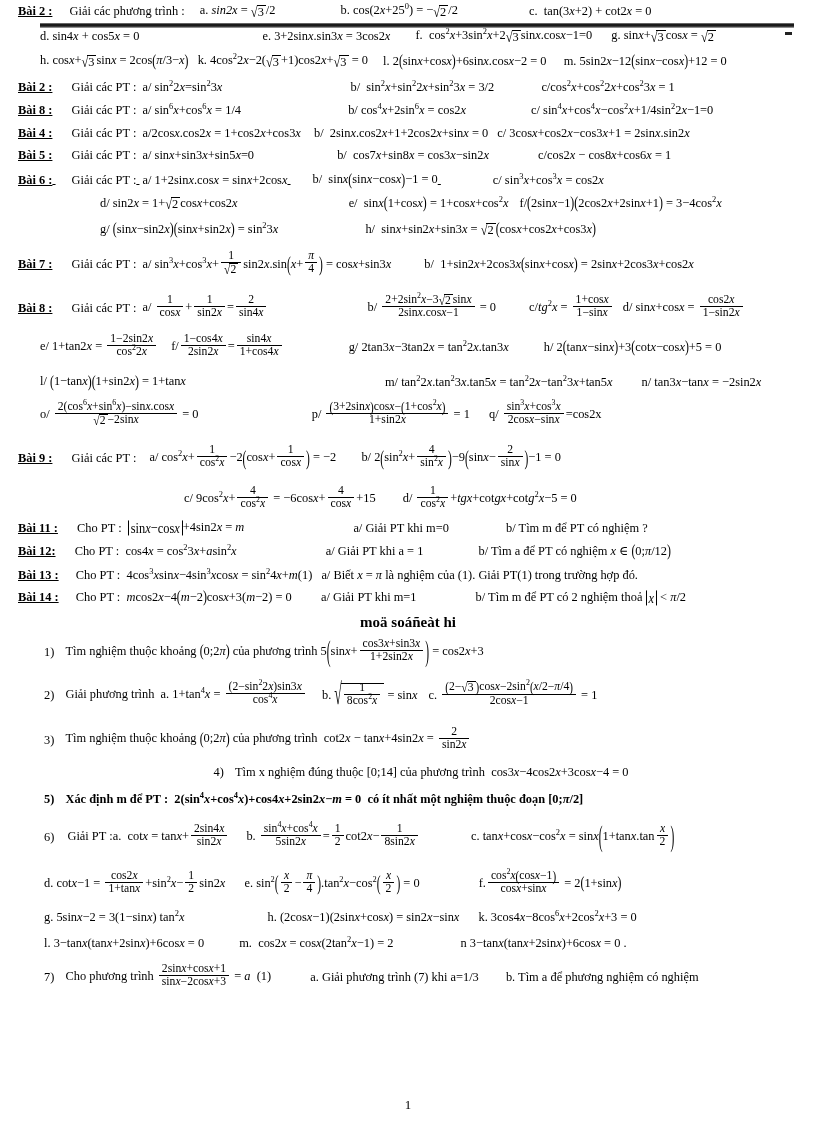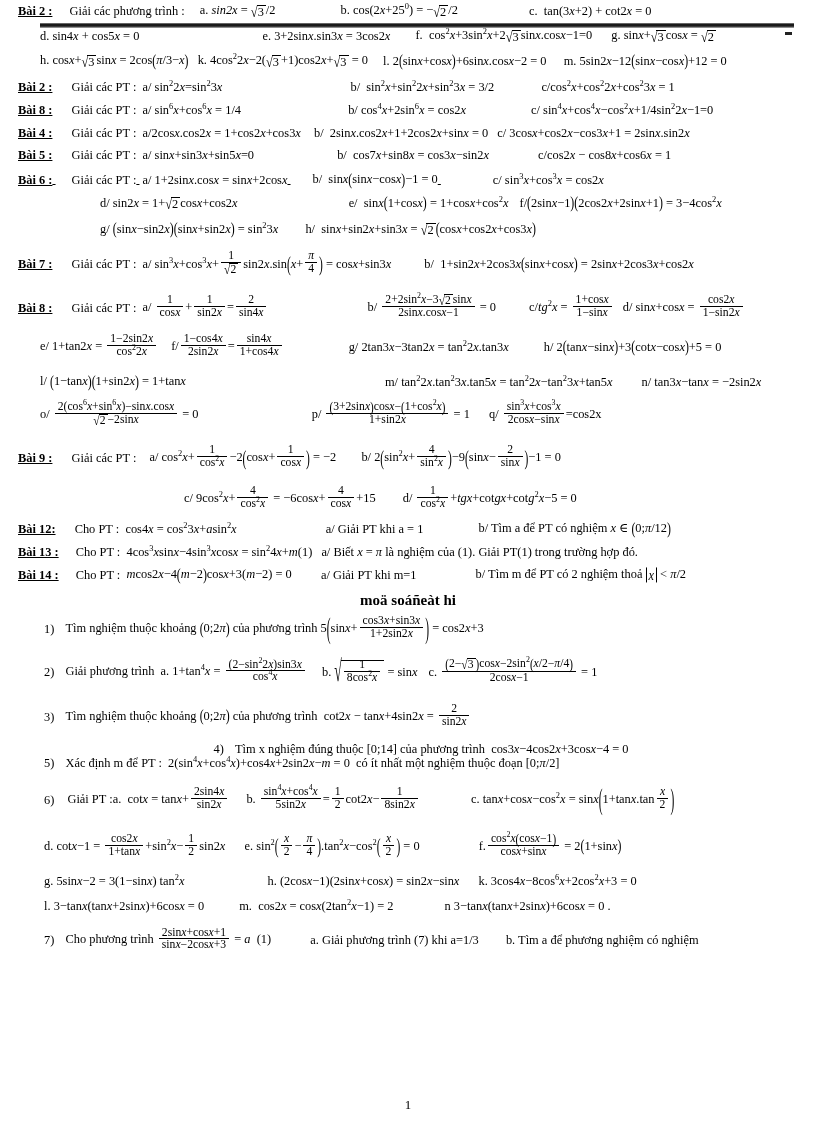--- a/index.html
+++ b/index.html
@@ -210,21 +210,21 @@
   </div>
 
   <div class="row" style="margin-top:10px;">
     <span class="cell" style="margin-left:82px;">d/&nbsp;sin2<i class="v">x</i> = 1+<span class="sqrt"><span class="rad">√</span><span class="arg">2</span></span>cos<i class="v">x</i>+cos2<i class="v">x</i></span>
     <span class="cell" style="margin-left:108px;">e/&nbsp;&nbsp;sin<i class="v">x</i><span class="bp2">(</span>1+cos<i class="v">x</i><span class="bp2">)</span> = 1+cos<i class="v">x</i>+cos<sup>2</sup><i class="v">x</i></span>
     <span class="cell" style="margin-left:8px;">f/<span class="bp2">(</span>2sin<i class="v">x</i>−1<span class="bp2">)(</span>2cos2<i class="v">x</i>+2sin<i class="v">x</i>+1<span class="bp2">)</span> = 3−4cos<sup>2</sup><i class="v">x</i></span>
   </div>
 
   <div class="row" style="margin-top:12px;">
     <span class="cell" style="margin-left:82px;">g/&nbsp;<span class="bp2">(</span>sin<i class="v">x</i>−sin2<i class="v">x</i><span class="bp2">)(</span>sin<i class="v">x</i>+sin2<i class="v">x</i><span class="bp2">)</span> = sin<sup>2</sup>3<i class="v">x</i></span>
-    <span class="cell" style="margin-left:24px;">h/&nbsp;&nbsp;sin<i class="v">x</i>+sin2<i class="v">x</i>+sin3<i class="v">x</i> = <span class="sqrt"><span class="rad">√</span><span class="arg">2</span></span><span class="bp2">(</span>cos<i class="v">x</i>+cos2<i class="v">x</i>+cos3<i class="v">x</i><span class="bp2">)</span></span>
+    <span class="cell" style="margin-left:84px;">h/&nbsp;&nbsp;sin<i class="v">x</i>+sin2<i class="v">x</i>+sin3<i class="v">x</i> = <span class="sqrt"><span class="rad">√</span><span class="arg">2</span></span><span class="bp2">(</span>cos<i class="v">x</i>+cos2<i class="v">x</i>+cos3<i class="v">x</i><span class="bp2">)</span></span>
   </div>
 
   <div class="row" style="margin-top:15px;">
     <span class="lbl">Bài 7 :</span>
     <span class="stem" style="margin-left:16px;">Giải các PT :</span>
     <span class="cell">&nbsp;a/&nbsp;sin<sup>3</sup><i class="v">x</i>+cos<sup>3</sup><i class="v">x</i>+<span class="frac"><span class="n">1</span><span class="d"><span class="sqrt"><span class="rad">√</span><span class="arg">2</span></span></span></span>sin2<i class="v">x</i>.sin<span class="bp">(</span><i class="v">x</i>+<span class="frac"><span class="n"><i class="v">π</i></span><span class="d">4</span></span><span class="bp">)</span> = cos<i class="v">x</i>+sin3<i class="v">x</i></span>
     <span class="cell" style="margin-left:30px;">b/&nbsp;&nbsp;1+sin2<i class="v">x</i>+2cos3<i class="v">x</i><span class="bp2">(</span>sin<i class="v">x</i>+cos<i class="v">x</i><span class="bp2">)</span> = 2sin<i class="v">x</i>+2cos3<i class="v">x</i>+cos2<i class="v">x</i></span>
   </div>
 
   <div class="row" style="margin-top:18px;">
@@ -261,20 +261,27 @@
     <span class="cell" style="margin-left:10px;">a/&nbsp;cos<sup>2</sup><i class="v">x</i>+<span class="frac"><span class="n">1</span><span class="d">cos<sup>2</sup><i class="v">x</i></span></span>−2<span class="bp">(</span>cos<i class="v">x</i>+<span class="frac"><span class="n">1</span><span class="d">cos<i class="v">x</i></span></span><span class="bp">)</span> = −2</span>
     <span class="cell" style="margin-left:22px;">b/&nbsp;2<span class="bp">(</span>sin<sup>2</sup><i class="v">x</i>+<span class="frac"><span class="n">4</span><span class="d">sin<sup>2</sup><i class="v">x</i></span></span><span class="bp">)</span>−9<span class="bp">(</span>sin<i class="v">x</i>−<span class="frac"><span class="n">2</span><span class="d">sin<i class="v">x</i></span></span><span class="bp">)</span>−1 = 0</span>
   </div>
 
   <div class="row" style="margin-top:16px;">
     <span class="cell" style="margin-left:166px;">c/&nbsp;9cos<sup>2</sup><i class="v">x</i>+<span class="frac"><span class="n">4</span><span class="d">cos<sup>2</sup><i class="v">x</i></span></span> = −6cos<i class="v">x</i>+<span class="frac"><span class="n">4</span><span class="d">cos<i class="v">x</i></span></span>+15</span>
     <span class="cell" style="margin-left:24px;">d/&nbsp;<span class="frac"><span class="n">1</span><span class="d">cos<sup>2</sup><i class="v">x</i></span></span>+<i class="v">tgx</i>+cot<i class="v">gx</i>+cot<i class="v">g</i><sup>2</sup><i class="v">x</i>−5 = 0</span>
   </div>
 
 
+  <div class="row" style="margin-top:9px;">
+    <span class="lbl">Bài 11 :</span>
+    <span class="stem" style="margin-left:16px;">Cho PT :</span>
+    <span class="cell">&nbsp;<span class="abs">sin<i class="v">x</i>−cos<i class="v">x</i></span>+4sin2<i class="v">x</i> = <i class="v">m</i></span>
+    <span class="cell" style="margin-left:106px;">a/ Giải PT khi m=0</span>
+    <span class="cell" style="margin-left:54px;">b/ Tìm m để PT có nghiệm ?</span>
+  </div>
 
   <div class="row" style="margin-top:10px;">
     <span class="lbl">Bài 12:</span>
     <span class="stem" style="margin-left:16px;">Cho PT :</span>
     <span class="cell">&nbsp;cos4<i class="v">x</i> = cos<sup>2</sup>3<i class="v">x</i>+<i class="v">a</i>sin<sup>2</sup><i class="v">x</i></span>
     <span class="cell" style="margin-left:86px;">a/ Giải PT khi a = 1</span>
     <span class="cell" style="margin-left:52px;">b/ Tìm a để PT có nghiệm&nbsp;<i class="v">x</i> ∈ <span class="bp2">(</span>0;<i class="v">π</i>/12<span class="bp2">)</span></span>
   </div>
 
   <div class="row" style="margin-top:10px;">
@@ -310,21 +317,21 @@
   <div class="row" style="margin-top:19px;">
     <span class="num" style="margin-left:26px;">3)</span>
     <span class="cell" style="margin-left:8px;">Tìm nghiệm thuộc khoảng&nbsp;<span class="bp2">(</span>0;2<i class="v">π</i><span class="bp2">)</span>&nbsp;của phương trình&nbsp;&nbsp;cot2<i class="v">x</i>&nbsp;−&nbsp;tan<i class="v">x</i>+4sin2<i class="v">x</i> = <span class="frac"><span class="n">2</span><span class="d">sin2<i class="v">x</i></span></span></span>
   </div>
 
   <div class="row" style="margin-top:13px;text-align:center;">
     <span class="num" style="margin-left:26px;">4)</span>
     <span class="cell" style="margin-left:8px;">Tìm x nghiệm đúng thuộc [0;14] của phương trình&nbsp;&nbsp;cos3<i class="v">x</i>−4cos2<i class="v">x</i>+3cos<i class="v">x</i>−4 = 0</span>
   </div>
 
-  <div class="row" style="margin-top:0;">
+  <div class="row" style="margin-top:14px;font-weight:bold;">
     <span class="num" style="margin-left:26px;">5)</span>
     <span class="cell" style="margin-left:8px;">Xác định m để PT :&nbsp;&nbsp;2(sin<sup>4</sup><i class="v">x</i>+cos<sup>4</sup><i class="v">x</i>)+cos4<i class="v">x</i>+2sin2<i class="v">x</i>−<i class="v">m</i> = 0&nbsp;&nbsp;có ít nhất một nghiệm thuộc đoạn [0;<i class="v">π</i>/2]</span>
   </div>
 
   <div class="row" style="margin-top:19px;">
     <span class="num" style="margin-left:26px;">6)</span>
     <span class="cell" style="margin-left:10px;">Giải PT :a.&nbsp;&nbsp;cot<i class="v">x</i> = tan<i class="v">x</i>+<span class="frac"><span class="n">2sin4<i class="v">x</i></span><span class="d">sin2<i class="v">x</i></span></span></span>
     <span class="cell" style="margin-left:14px;">b.&nbsp;<span class="frac"><span class="n">sin<sup>4</sup><i class="v">x</i>+cos<sup>4</sup><i class="v">x</i></span><span class="d">5sin2<i class="v">x</i></span></span>=<span class="frac"><span class="n">1</span><span class="d">2</span></span>cot2<i class="v">x</i>−<span class="frac"><span class="n">1</span><span class="d">8sin2<i class="v">x</i></span></span></span>
     <span class="cell" style="margin-left:48px;">c. tan<i class="v">x</i>+cos<i class="v">x</i>−cos<sup>2</sup><i class="v">x</i> = sin<i class="v">x</i><span class="bp3">(</span>1+tan<i class="v">x</i>.tan<span class="frac"><span class="n"><i class="v">x</i></span><span class="d">2</span></span><span class="bp3">)</span></span>
   </div>
@@ -337,21 +344,21 @@
 
   <div class="row" style="margin-top:14px;">
     <span class="cell" style="margin-left:26px;">g. 5sin<i class="v">x</i>−2 = 3(1−sin<i class="v">x</i>) tan<sup>2</sup><i class="v">x</i></span>
     <span class="cell" style="margin-left:80px;">h.&nbsp;(2cos<i class="v">x</i>−1)(2sin<i class="v">x</i>+cos<i class="v">x</i>) = sin2<i class="v">x</i>−sin<i class="v">x</i></span>
     <span class="cell" style="margin-left:16px;">k.&nbsp;3cos4<i class="v">x</i>−8cos<sup>6</sup><i class="v">x</i>+2cos<sup>2</sup><i class="v">x</i>+3 = 0</span>
   </div>
 
   <div class="row" style="margin-top:12px;">
     <span class="cell" style="margin-left:26px;">l.&nbsp;3−tan<i class="v">x</i>(tan<i class="v">x</i>+2sin<i class="v">x</i>)+6cos<i class="v">x</i> = 0</span>
     <span class="cell" style="margin-left:32px;">m.&nbsp;&nbsp;cos2<i class="v">x</i> = cos<i class="v">x</i>(2tan<sup>2</sup><i class="v">x</i>−1) = 2</span>
-    <span class="cell" style="margin-left:48px;">n 3−tan<i class="v">x</i>(tan<i class="v">x</i>+2sin<i class="v">x</i>)+6cos<i class="v">x</i> = 0 .</span>
+    <span class="cell" style="margin-left:64px;">n 3−tan<i class="v">x</i>(tan<i class="v">x</i>+2sin<i class="v">x</i>)+6cos<i class="v">x</i> = 0 .</span>
   </div>
 
   <div class="row" style="margin-top:16px;">
     <span class="num" style="margin-left:26px;">7)</span>
     <span class="cell" style="margin-left:8px;">Cho phương trình&nbsp;<span class="frac"><span class="n">2sin<i class="v">x</i>+cos<i class="v">x</i>+1</span><span class="d">sin<i class="v">x</i>−2cos<i class="v">x</i>+3</span></span> = <i class="v">a</i>&nbsp;&nbsp;(1)</span>
     <span class="cell" style="margin-left:36px;">a. Giải phương trình (7) khi a=1/3</span>
     <span class="cell" style="margin-left:24px;">b. Tìm a để phương nghiệm có nghiệm</span>
   </div>
 
   <div class="page-number">1</div>

